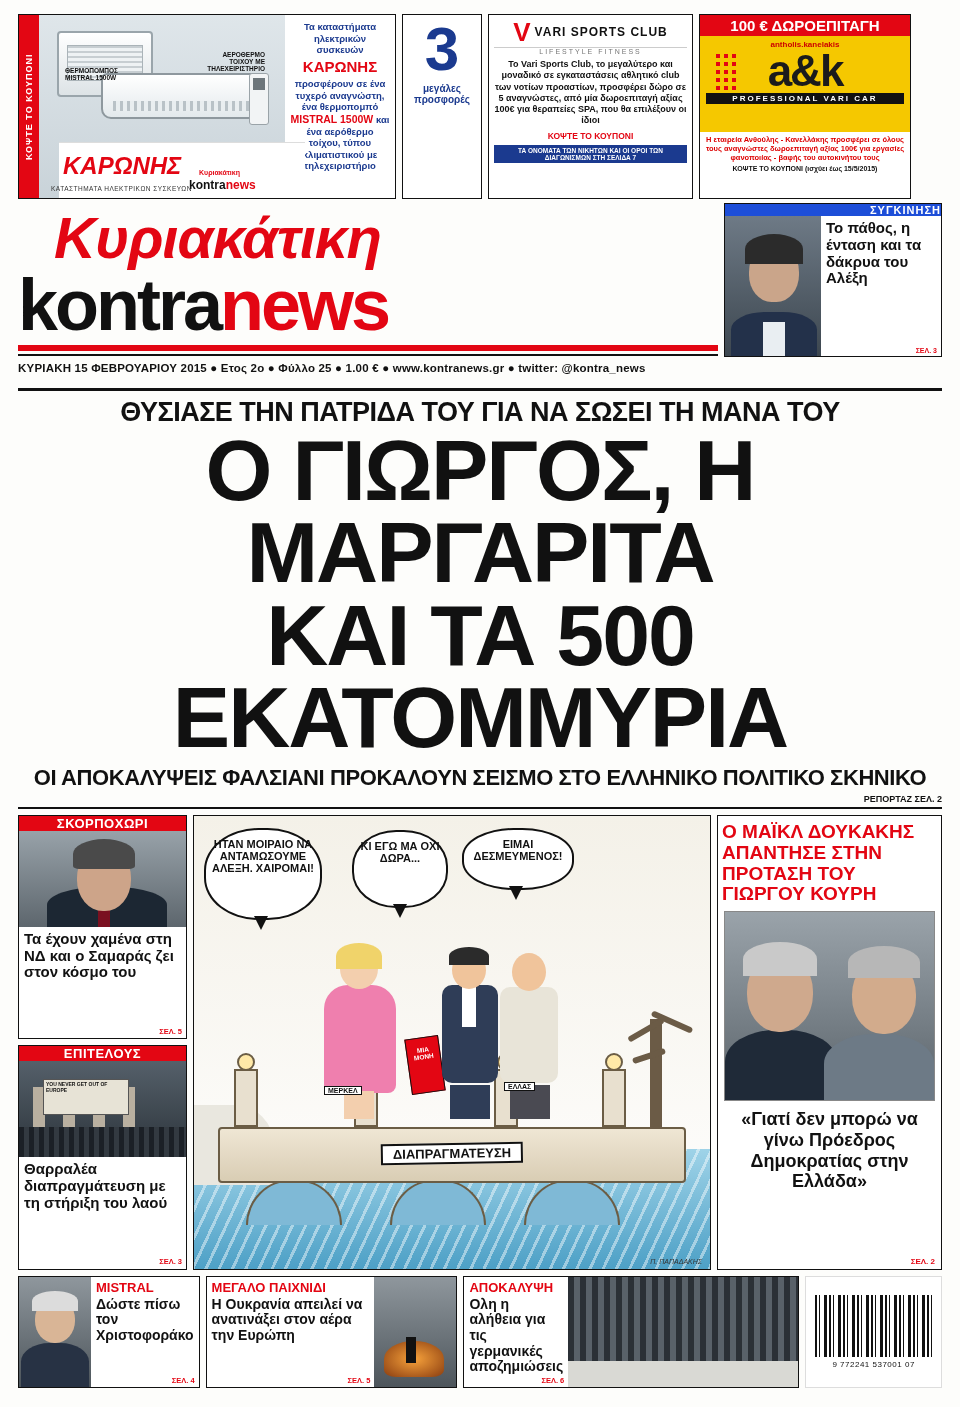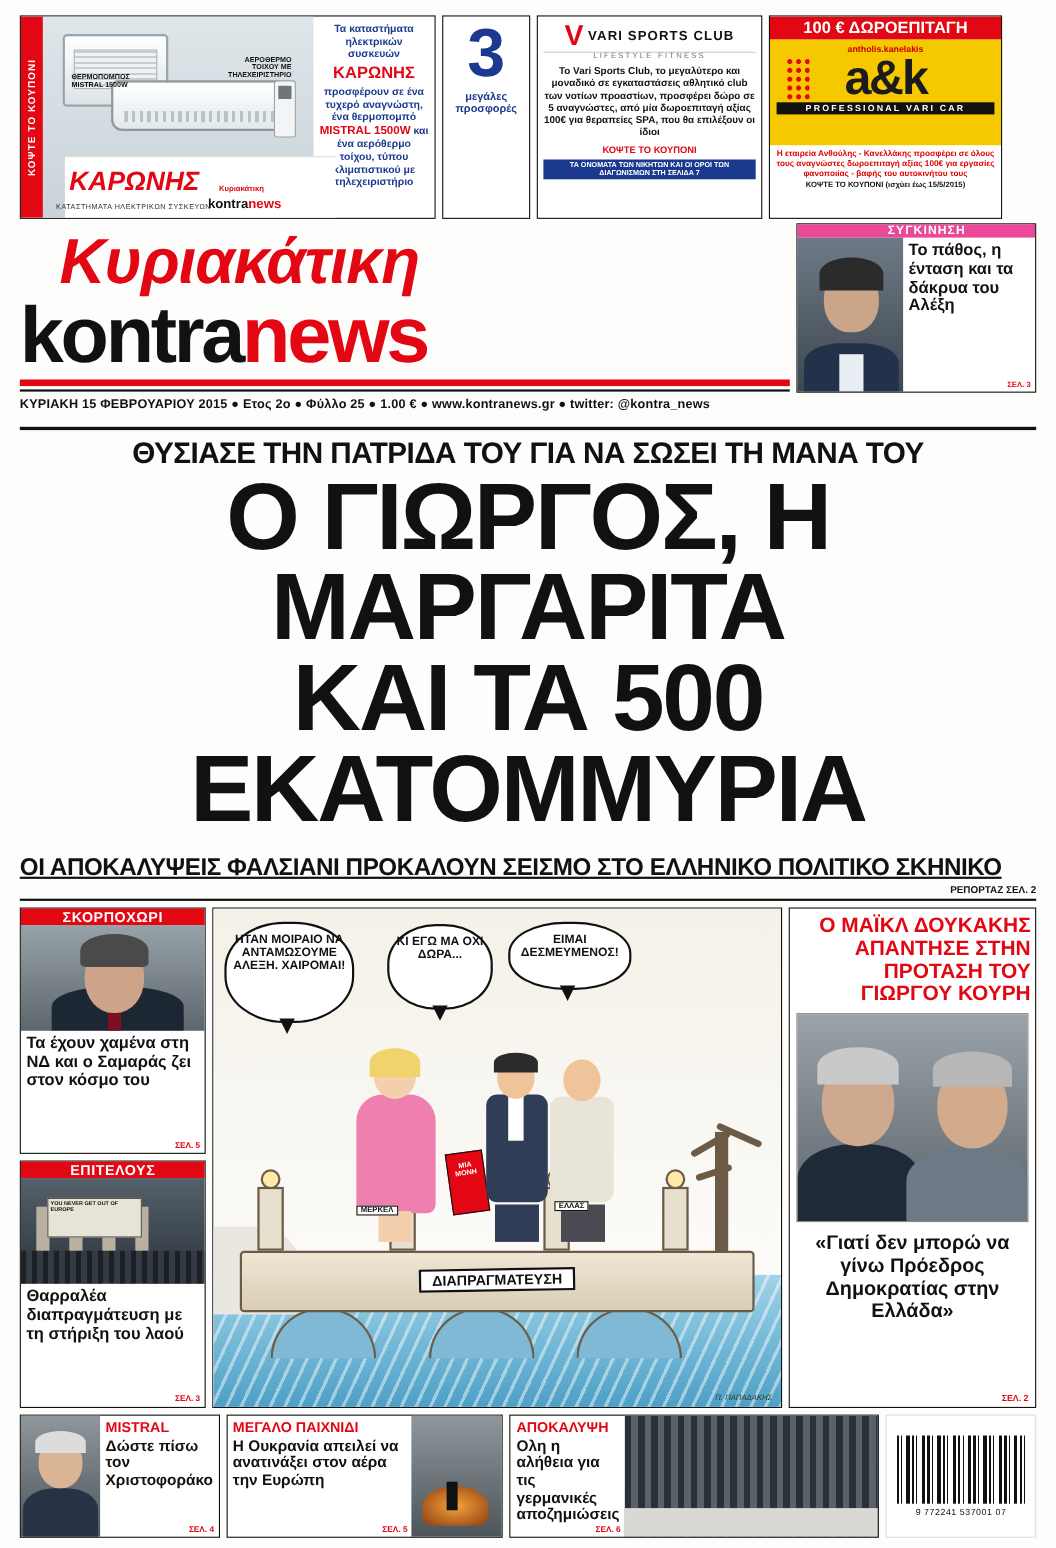--- a/index.html
+++ b/index.html
@@ -100,38 +100,38 @@
     line-height: 1; margin-left: 36px;
   }
   .kontranews { font-size: 72px; font-weight: bold; letter-spacing:-3px; line-height: 1; margin-top: 2px; }
   .kontranews .k { color:#111; }
   .kontranews .n { color:#e30613; }
   .redrule { height: 6px; background:#e30613; margin-top: 4px; width: 700px; }
   .rule2 { height:2px; background:#111; margin-top:3px; width:700px;}
   .infoline { font-size: 11.5px; font-weight:bold; margin-top: 6px; letter-spacing:.2px; }
 
   .tsipras-box { position:absolute; right: 0; top: -6px; width: 218px; border:1px solid #111; background:#fff; }
-  .tsipras-box .kicker { background:#ec4899; color:#fff; font-size:11px; font-weight:bold; text-align:center; letter-spacing:1px;padding-left:19px;}
+  .tsipras-box .kicker { background:#1d4ed8; color:#fff; font-size:11px; font-weight:bold; text-align:right; letter-spacing:1px;padding-left:19px;}
   .tsipras-box .inner { display:flex; height: 140px; }
   .tsipras-box .photo { width: 96px; background: linear-gradient(#6e7a86,#3d4750); position:relative; overflow:hidden;}
   .tsipras-box .photo .face { position:absolute; left:24px; top:26px; width:50px; height:60px; background:#caa58a; border-radius:50% 50% 45% 45%; }
   .tsipras-box .photo .hair { position:absolute; left:20px; top:18px; width:58px; height:30px; background:#2b2b2b; border-radius:50% 50% 0 0;}
   .tsipras-box .photo .suit { position:absolute; left:6px; bottom:0; width:86px; height:44px; background:#23314a; border-radius:40% 40% 0 0;}
   .tsipras-box .photo .shirt{ position:absolute; left:38px; bottom:0; width:22px; height:34px; background:#e9eef2;}
   .tsipras-box .txt { flex:1; padding: 4px 5px; font-size: 15px; font-weight:bold; line-height:1.12; color:#111;}
   .tsipras-box .sel { position:absolute; right:4px; bottom:2px; font-size:7px; font-weight:bold; color:#e30613;}
 
   
   .hl-rule { height:3px; background:#111; margin-top: 4px; }
   .overline { font-size: 27px; font-weight:bold; text-align:center; margin-top: 6px; letter-spacing:-.5px; }
   .mainhead {
     font-size: 86px; font-weight: bold; text-align:center; line-height: .95; letter-spacing:-2px;
     margin-top: 2px;
   }
-  .subhead { font-size: 22px; font-weight:bold; margin-top: 16px; letter-spacing:-.4px;text-decoration:underline;}
+  .subhead { font-size: 22px; font-weight:bold; text-align:center; margin-top: 6px; letter-spacing:-.4px;}
   .reportaz { font-size: 9px; font-weight:bold; text-align:right; margin-top:3px; }
   .hl-rule2 { height:2px; background:#111; margin-top:3px; }
 
   
   .midgrid { display:flex; gap:6px; margin-top: 6px; height: 455px; }
   .col-left { width: 169px; display:flex; flex-direction:column; gap:6px; }
   .col-center { flex:1; border:1px solid #111; background:#fff; position:relative; overflow:hidden;}
   .col-right { width: 225px; border:1px solid #111; background:#fff; display:flex; flex-direction:column; }
 
   .sidebox { border:1px solid #111; background:#fff; display:flex; flex-direction:column; }
@@ -208,21 +208,21 @@
 
   .flag { position:absolute; left: 214px; bottom: 176px; width: 34px; height: 56px; background:#e30613; transform: rotate(-8deg);
      border:1px solid #111; color:#fff; font-size:6.5px; font-weight:bold; text-align:center; padding-top:8px; line-height:1.1;}
   .tree { position:absolute; right: 10px; bottom: 140px; width: 90px; height: 170px;}
   .tree .trunk{position:absolute; left:40px; bottom:0; width:12px; height:110px; background:#6b5b46;}
   .tree .b{position:absolute; background:#6b5b46; height:6px; border-radius:3px;}
   .rock { position:absolute; left:0; bottom: 84px; width: 80px; height: 80px; background:#e9e7df; border-top-right-radius: 40px;}
   .signature { position:absolute; right: 8px; bottom: 4px; font-size:7px; color:#333; font-style:italic;}
 
   
-  .col-right .rhead { color:#e30613; font-size:19px; font-weight:bold; text-align:right; line-height:1.1; padding:6px 4px;}
+  .col-right .rhead { color:#e30613; font-size:19px; font-weight:bold; text-align:left; line-height:1.1; padding:6px 4px;}
   .col-right .rphoto { height: 190px; margin: 0 6px; background: linear-gradient(#9aa3aa,#5b646b); position:relative; overflow:hidden; border:1px solid #888;}
   .rphoto .p1head{position:absolute; left:22px; top:42px; width:66px; height:78px; background:#cfa98d; border-radius:48%;}
   .rphoto .p1hair{position:absolute; left:18px; top:30px; width:74px; height:34px; background:#c9c9c9; border-radius:50% 50% 0 0;}
   .rphoto .p1suit{position:absolute; left:0px; bottom:0; width:112px; height:70px; background:#1f2a38; border-radius:45% 45% 0 0;}
   .rphoto .p2head{position:absolute; right:18px; top:46px; width:64px; height:76px; background:#d2ab8c; border-radius:48%;}
   .rphoto .p2hair{position:absolute; right:14px; top:34px; width:72px; height:32px; background:#b7b7b7; border-radius:50% 50% 0 0;}
   .rphoto .p2suit{position:absolute; right:0px; bottom:0; width:110px; height:66px; background:#6d7a86; border-radius:45% 45% 0 0;}
   .col-right .rquote { padding: 8px 8px 4px; font-size: 18px; font-weight:bold; text-align:center; line-height:1.15; position:relative; flex:1;}
   .col-right .sel { position:absolute; right:6px; bottom:3px; font-size:8px; font-weight:bold; color:#e30613;}
 

